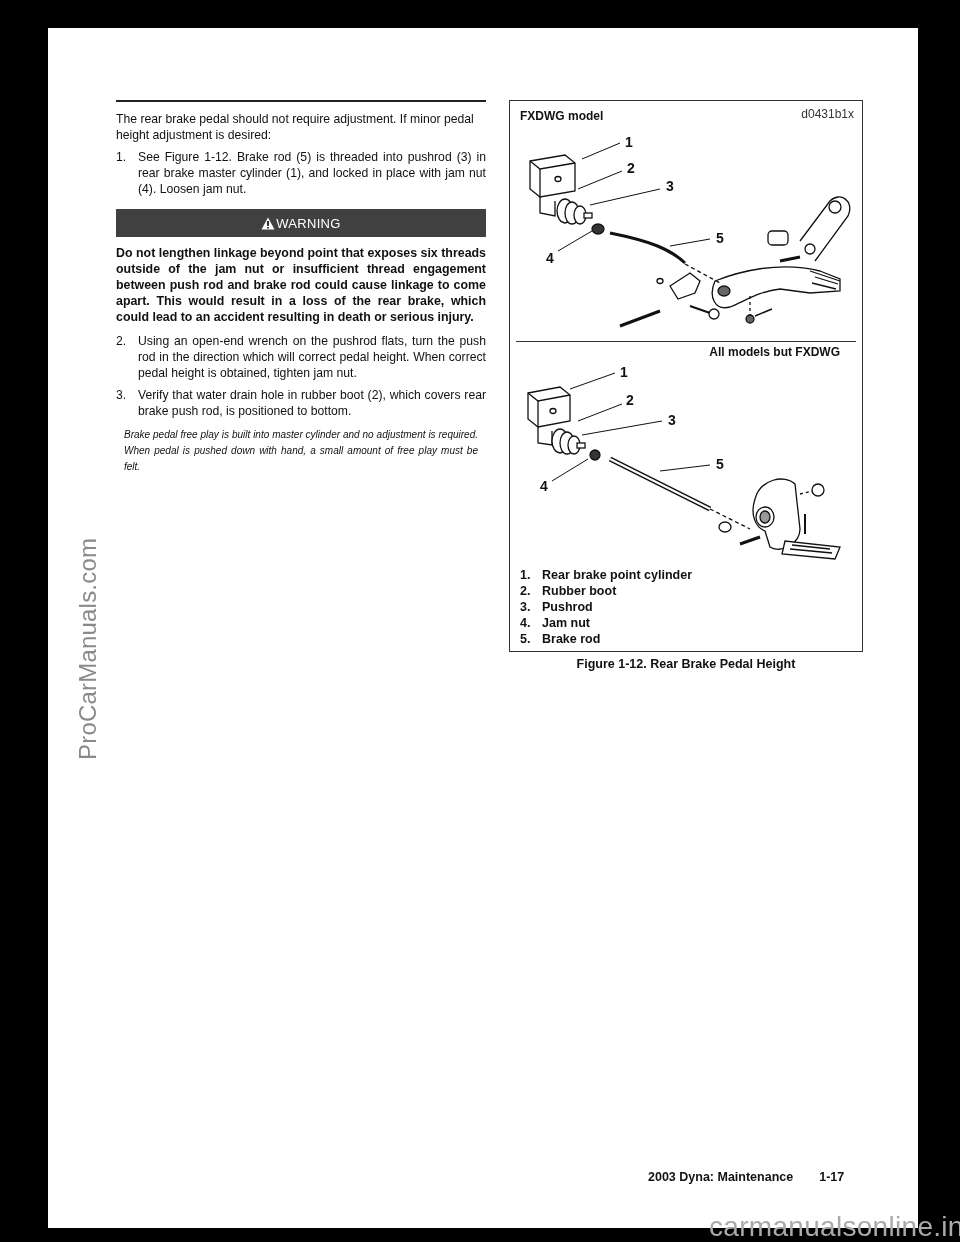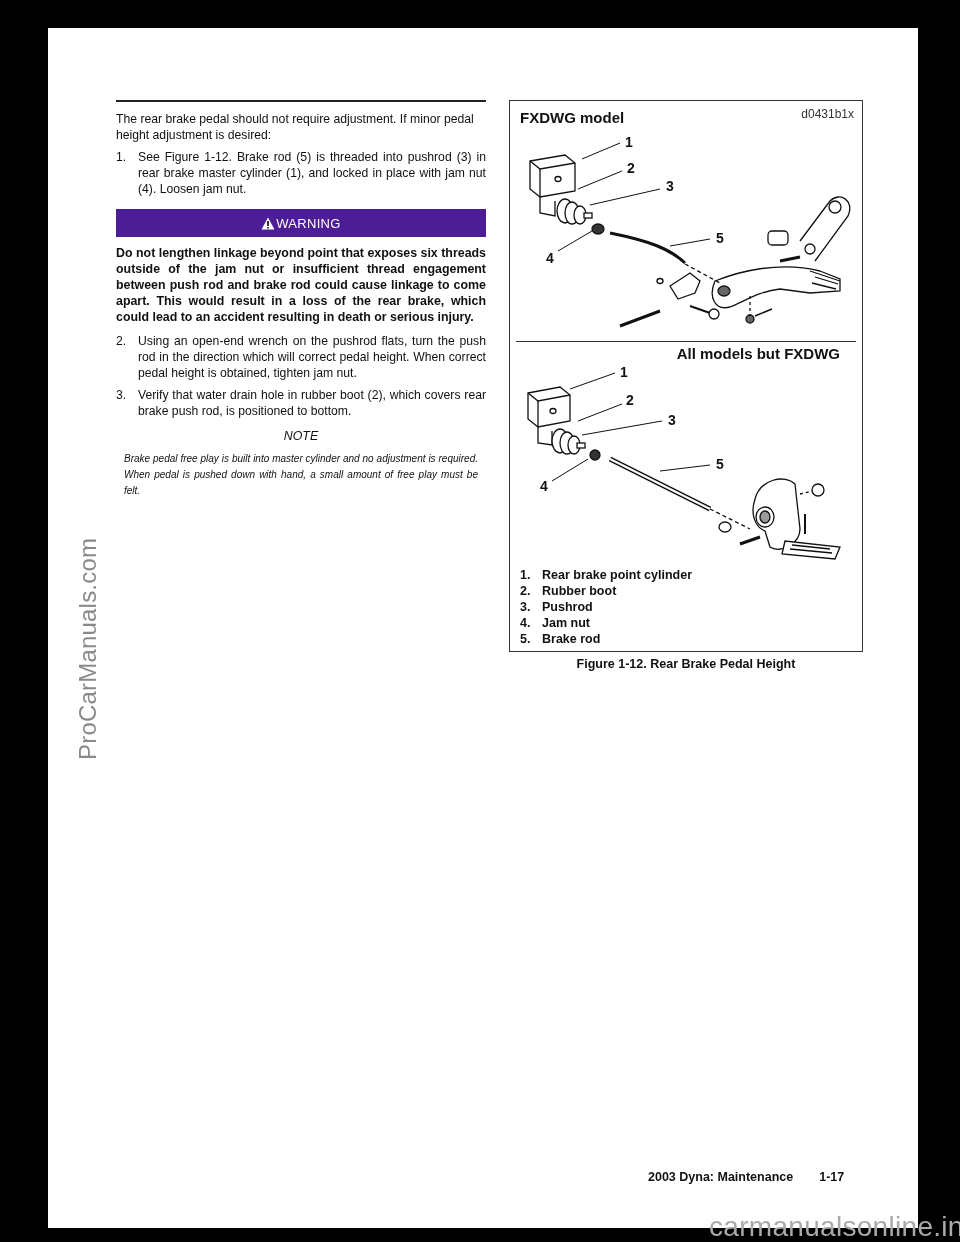--- a/index.html
+++ b/index.html
@@ -19,32 +19,32 @@
     transform: translate(0, 240px) rotate(-90deg);
   }
   .left-col { position: absolute; left: 116px; top: 90px; width: 370px; color: #111; }
   .title { font-size: 22px; font-weight: bold; margin: 0; letter-spacing: 0.2px; }
   .rule { height: 2px; background: #222; margin: 10px 0 9px 0; }
   .para { font-size: 12.2px; line-height: 16px; margin: 0 0 6px 0; }
   .step { display: flex; font-size: 12.2px; line-height: 16px; margin: 0 0 6px 0; }
   .step-num { width: 22px; flex: none; }
   .step-text { flex: 1; text-align: justify; }
   .warning-bar {
-    margin: 12px 0 8px 0; background: #4c1d95; color: #fff; height: 28px; display: flex;
+    margin: 12px 0 8px 0; background: #404040; color: #fff; height: 28px; display: flex;
     align-items: center; justify-content: center; font-size: 13px; letter-spacing: 0.3px;
   }
   .warning-bar svg { margin-right: 1px; }
   .warning-text { font-size: 12.4px; line-height: 16px; font-weight: bold; text-align: justify; margin: 0 0 8px 0; }
   .note-head { font-style: italic; text-align: center; font-size: 12.4px; margin: 10px 0 2px 0; }
   .note-text { font-style: italic; font-size: 10px; line-height: 16px; text-align: justify; margin: 8px; }
   .figure {
     position: absolute; left: 509px; top: 100px; width: 352px; height: 550px;
     border: 1.5px solid #333; background: #fff;
   }
-  .fig-label { position: absolute; font-weight: bold; font-size: 15px; color: #111; }
+  .fig-label { position: absolute; font-weight: bold; font-size: 12px; color: #111; }
   .fig-code { position: absolute; right: 8px; top: 6px; font-size: 12px; color: #333; padding-left: 9px; }
   .fig-divider { position: absolute; left: 6px; right: 6px; top: 240px; height: 1px; background: #333; }
   .legend { position: absolute; left: 10px; top: 466px; font-size: 12.5px; font-weight: bold; color: #111; }
   .legend-item { display: flex; line-height: 16px; }
   .legend-num { width: 22px; }
   .caption { position: absolute; left: 509px; top: 657px; width: 354px; text-align: center; font-weight: bold; font-size: 12.5px; color: #111; }
   .footer { position: absolute; left: 648px; top: 1170px; font-weight: bold; font-size: 12.5px; color: #111; display: flex; gap: 26px; }
   .bottom-wm {
     position: absolute; left: 680px; top: 1212px; height: 30px; font-size: 28px; color: #aaa;
     letter-spacing: 0.3px; line-height: 30px; margin-left: 29px;
@@ -80,21 +80,20 @@
 
   <div class="step">
     <span class="step-num">2.</span>
     <span class="step-text">Using an open-end wrench on the pushrod flats, turn the push rod in the direction which will correct pedal height. When correct pedal height is obtained, tighten jam nut.</span>
   </div>
   <div class="step">
     <span class="step-num">3.</span>
     <span class="step-text">Verify that water drain hole in rubber boot (2), which covers rear brake push rod, is positioned to bottom.</span>
   </div>
 
-  <div class="note-head">NOTE</div>
   <p class="note-text">Brake pedal free play is built into master cylinder and no adjustment is required. When pedal is pushed down with hand, a small amount of free play must be felt.</p>
 </div>
 
 <div class="figure">
   <div class="fig-label" style="left:10px;top:8px;">FXDWG model</div>
   <div class="fig-code">d0431b1x</div>
 
   <svg style="position:absolute;left:0;top:20px;" width="352" height="218" viewBox="0 0 352 218">
     <g stroke="#111" stroke-width="1.3" fill="#fff">
 

